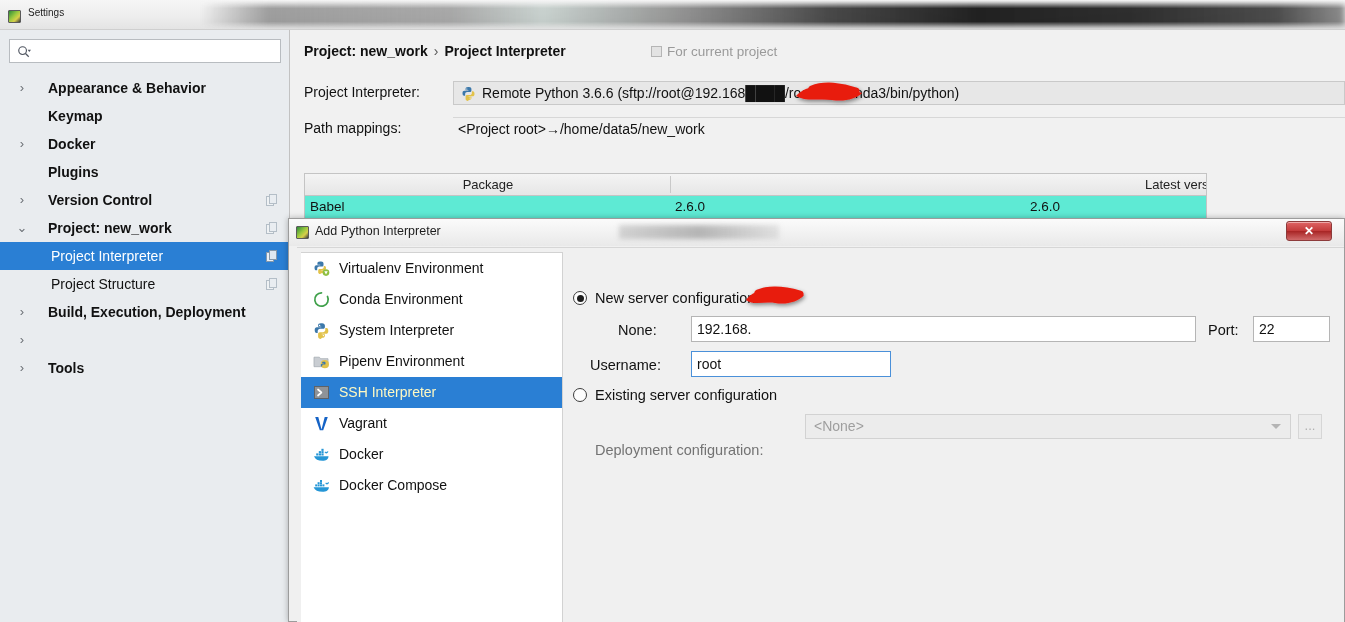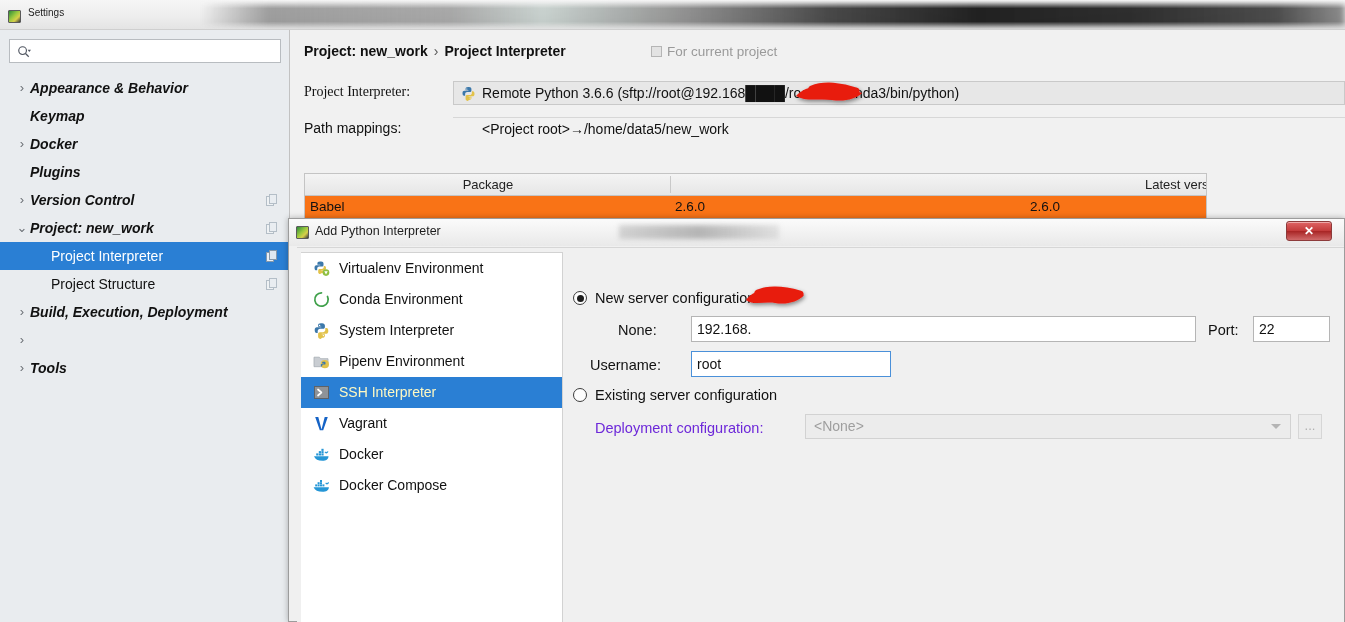--- a/index.html
+++ b/index.html
@@ -73,21 +73,21 @@
   .tree { position: absolute; left: 0; top: 44px; width: 290px; }
   .tree-item {
     position: relative; height: 28px; line-height: 28px;
     font-size: 14px; color: #111; white-space: nowrap;
   }
   .tree-item .arrow {
     position: absolute; left: 16px; top: 0; width: 12px; height: 28px;
     color: #6c7076; font-size: 13px; line-height: 28px; text-align: center;
   }
   .tree-item .tlabel { position: absolute; top: 0; }
-  .tree-item.lvl0 .tlabel { left: 30px; font-weight: bold; font-style: italic; }
+  .tree-item.lvl0 .tlabel { left: 48px; font-weight: bold; }
   .tree-item.lvl1 .tlabel { left: 51px; font-weight: normal; }
   .tree-item.sel { background: #2a7fd4; }
   .tree-item.sel .tlabel { color: #ffffff; }
   .copy-ico {
     position: absolute; right: 12px; top: 8px; width: 12px; height: 12px;
     opacity: .55;
   }
   .tree-item.sel .copy-ico { opacity: .95; }
 
   
@@ -120,26 +120,26 @@
   }
   .interp-field .pyico {
     position: absolute; left: 7px; top: 4px; width: 15px; height: 15px;
   }
   .interp-field .itxt { position: absolute; left: 28px; top: 3px; }
   .path-field {
     position: absolute; left: 162px; top: 87px; width: 892px; height: 24px;
     background: #f1f1f1; border-top: 1px solid #d7d7d7;
     font-size: 14px; color: #111; white-space: nowrap; overflow: hidden;
   }
-  .path-field .ptxt { position: absolute; left: 5px; top: 3px; margin-left: 24px; }
+  .path-field .ptxt { position: absolute; left: 5px; top: 3px; }
 
   
   .pkg-table {
     position: absolute; left: 13px; top: 143px; width: 903px; height: 58px;
-    border: 1px solid #c4c4c4; background: #f97316; overflow: hidden;
+    border: 1px solid #c4c4c4; background: #5eead4; overflow: hidden;
   }
   .pkg-head {
     position: relative; height: 22px;
     background: linear-gradient(to bottom,#f4f4f4,#e6e6e6);
     border-bottom: 1px solid #c4c4c4;
   }
   .pkg-head .th {
     position: absolute; top: 0; height: 21px; line-height: 21px;
     font-size: 13px; color: #222; text-align: center;
   }
@@ -218,21 +218,21 @@
   .radio.on::after {
     content: ""; position: absolute; left: 3px; top: 3px;
     width: 7px; height: 7px; border-radius: 50%; background: #1c1c1c;
   }
   .rlabel {
     position: absolute; font-size: 14.5px; color: #111; white-space: nowrap;
   }
   .flabel {
     position: absolute; font-size: 14.5px; color: #111; white-space: nowrap;
   }
-  .flabel.dim { color: #6d28d9; }
+  .flabel.dim { color: #737373; margin-top: 22px; }
   .tinput {
     position: absolute; background: #ffffff; border: 1px solid #b5b5b5;
     font-family: "Liberation Sans", sans-serif; font-size: 14px; color: #111;
     padding: 0 5px; outline: none;
   }
   .tinput.focus { border: 1px solid #4a90d9; }
   .host-red {
     position: absolute; left: 742px; top: 285px; width: 70px; height: 26px;
     pointer-events: none;
   }
@@ -335,21 +335,21 @@
   <div class="content">
 
     <div class="crumbs">
       <b>Project: new_work</b><span class="sep">›</span><b>Project Interpreter</b>
     </div>
 
     <div class="for-proj">
       <span class="micon"></span><span>For current project</span>
     </div>
 
-    <div class="row-lbl" style="left:13px; top:54px;font-family:Liberation Serif, serif;">Project Interpreter:</div>
+    <div class="row-lbl" style="left:13px; top:54px;">Project Interpreter:</div>
 
     <div class="interp-field">
       <svg class="pyico" viewBox="0 0 16 16">
         <path d="M7.6 1.1c-2 0-2.7.8-2.7 2v1.4h3v.5H3.6c-1.2 0-2 .8-2 2.6s.6 2.7 1.8 2.7h1v-1.7c0-1.3 1-2.2 2.2-2.2h2.8c1 0 1.7-.7 1.7-1.7V3.1c0-1-.9-2-2.5-2z" fill="#3c78aa"></path>
         <path d="M8.4 14.9c2 0 2.7-.8 2.7-2v-1.4h-3v-.5h4.3c1.2 0 2-.8 2-2.6s-.6-2.7-1.8-2.7h-1v1.7c0 1.3-1 2.2-2.2 2.2H6.6c-1 0-1.7.7-1.7 1.7v2.6c0 1 .9 2 2.5 2z" fill="#e2c24a"></path>
         <circle cx="6.2" cy="3.2" r=".66" fill="#fff"></circle>
         <circle cx="9.8" cy="12.8" r=".66" fill="#fff"></circle>
       </svg>
       <span class="itxt">Remote Python 3.6.6 (sftp://root@192.168████/root/anaconda3/bin/python)</span>
     </div>

